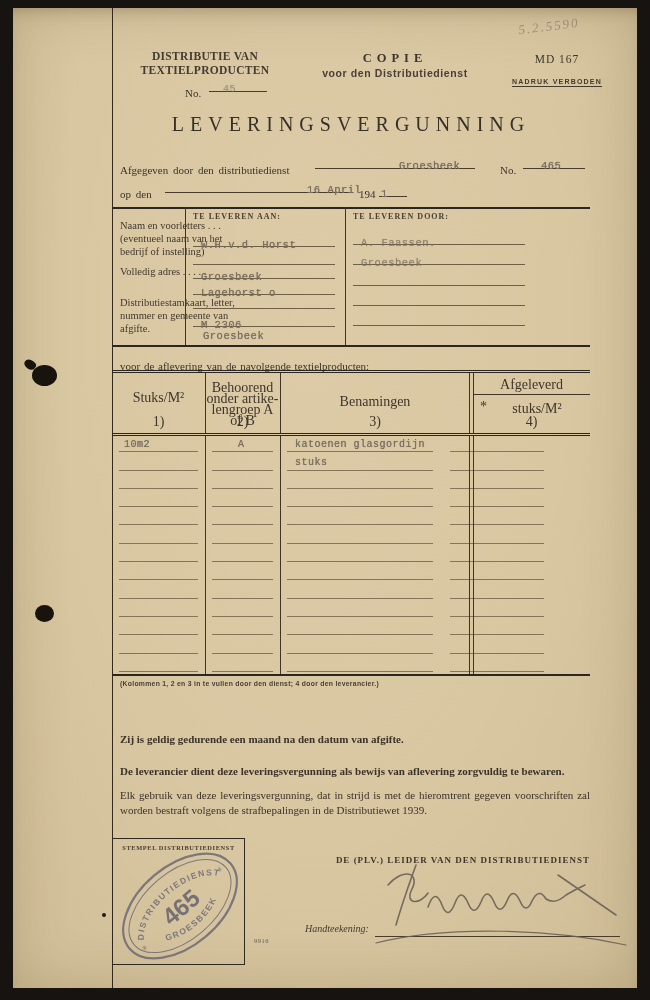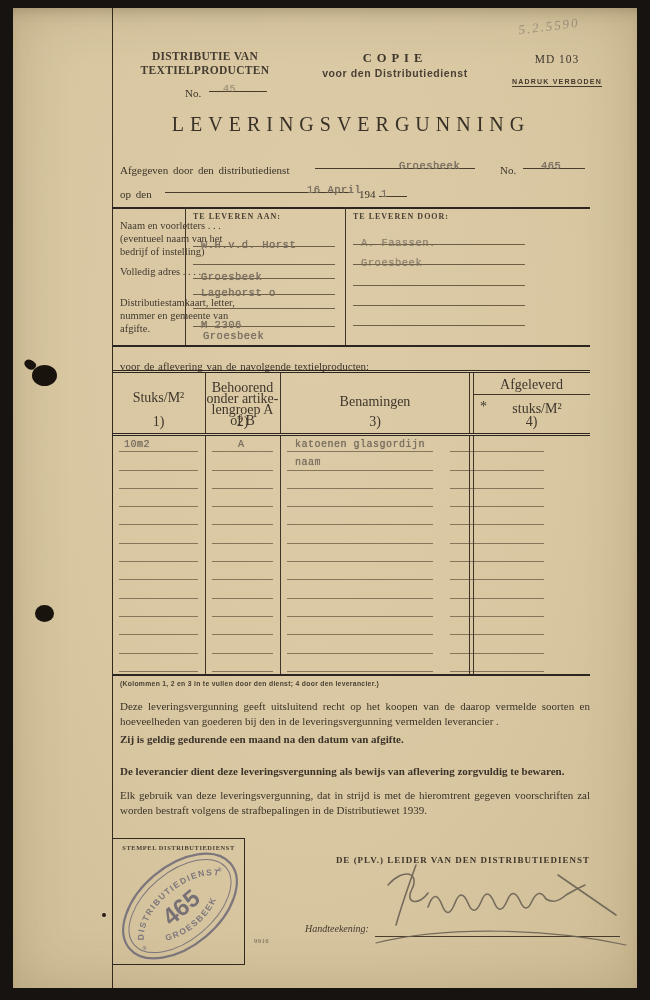--- a/index.html
+++ b/index.html
@@ -70,21 +70,21 @@
     <div class="abs serif" style="left:112px;top:42px;width:160px;text-align:center;font-weight:bold;font-size:11.5px;letter-spacing:.3px;color:#443b31;">DISTRIBUTIE VAN</div>
     <div class="abs serif" style="left:112px;top:56px;width:160px;text-align:center;font-weight:bold;font-size:11.5px;letter-spacing:.3px;color:#443b31;">TEXTIELPRODUCTEN</div>
     <div class="abs serif" style="left:172px;top:79px;font-size:11px;">No.</div>
     <div class="fline" style="left:196px;top:69px;width:58px;">
       <span class="typed" style="left:14px;font-size:10px;opacity:.55;">45</span>
     </div>
 
     <div class="abs serif" style="left:297px;top:43px;width:170px;text-align:center;font-weight:bold;font-size:12.5px;letter-spacing:5px;color:#3e362c;">COPIE</div>
     <div class="abs sans" style="left:287px;top:59px;width:190px;text-align:center;font-weight:600;font-size:10.5px;letter-spacing:.6px;color:#4a4136;">voor den Distributiedienst</div>
 
-    <div class="abs serif" style="left:484px;top:45px;width:120px;text-align:center;font-size:11.5px;letter-spacing:1px;color:#3e362c;">MD 103</div>
+    <div class="abs serif" style="left:484px;top:45px;width:120px;text-align:center;font-size:11.5px;letter-spacing:1px;color:#3e362c;">MD 167</div>
     <div class="abs sans" style="left:484px;top:62px;width:120px;text-align:center;">
       <span class="u" style="font-weight:bold;font-size:7px;letter-spacing:1.2px;color:#443a2e;">NADRUK VERBODEN</span>
     </div>
 
     <div class="abs serif" style="left:99px;top:105px;width:478px;text-align:center;font-size:20px;letter-spacing:6px;color:#393128;">LEVERINGSVERGUNNING</div>
 
     <div class="abs serif" style="left:107px;top:156px;font-size:11px;word-spacing:2px;">Afgegeven door den distributiedienst</div>
     <div class="fline" style="left:302px;top:146px;width:160px;">
       <span class="typed" style="left:84px;font-size:10.5px;">Groesbeek</span>
     </div>
@@ -183,21 +183,21 @@
         </div>
         <div class="trow">
           <div class="tc c1">
               <i class="rl"></i>
             </div>
           <div class="tc c2">
               <i class="rl"></i>
             </div>
           <div class="tc c3">
               <i class="rl"></i>
-            <span class="typed" style="left:15px;">naam</span>
+            <span class="typed" style="left:15px;">stuks</span>
             </div>
           <div class="tc c4">
               <i class="rl"></i>
             </div>
         </div>
         <div class="trow">
             <div class="tc c1">
               <i class="rl"></i>
             </div>
             <div class="tc c2">
@@ -350,21 +350,20 @@
               <i class="rl"></i>
             </div>
           </div>
         <div class="vsep" style="left:93px;"></div>
         <div class="vsep" style="left:168px;"></div>
         <div class="vsep2" style="left:357px;"></div>
       </div>
     </div>
 
     <div class="abs sans" style="left:107px;top:672px;font-size:6.8px;font-weight:bold;letter-spacing:.3px;color:#4a4034;">(Kolommen 1, 2 en 3 in te vullen door den dienst; 4 door den leverancier.)</div>
-    <div class="para" style="top:691px;">Deze leveringsvergunning geeft uitsluitend recht op het koopen van de daarop vermelde soorten en hoeveelheden van goederen bij den in de leveringsvergunning vermelden leverancier .</div>
     <div class="para bold" style="top:724px;">Zij is geldig gedurende een maand na den datum van afgifte.</div>
     <div class="para bold" style="top:756px;">De leverancier dient deze leveringsvergunning als bewijs van aflevering zorgvuldig te bewaren.</div>
     <div class="para" style="top:780px;">Elk gebruik van deze leveringsvergunning, dat in strijd is met de hieromtrent gegeven voorschriften zal worden bestraft volgens de strafbepalingen in de Distributiewet 1939.</div>
 
     <div class="stampbox">
       <div class="cap">STEMPEL DISTRIBUTIEDIENST</div>
     </div>
     <svg width="170" height="140" viewBox="0 0 170 140" style="left:82px;top:832px;">
       <defs>
         <path id="arcTop" d="M -50,4 A 52,28 0 0 1 50,4"></path>

